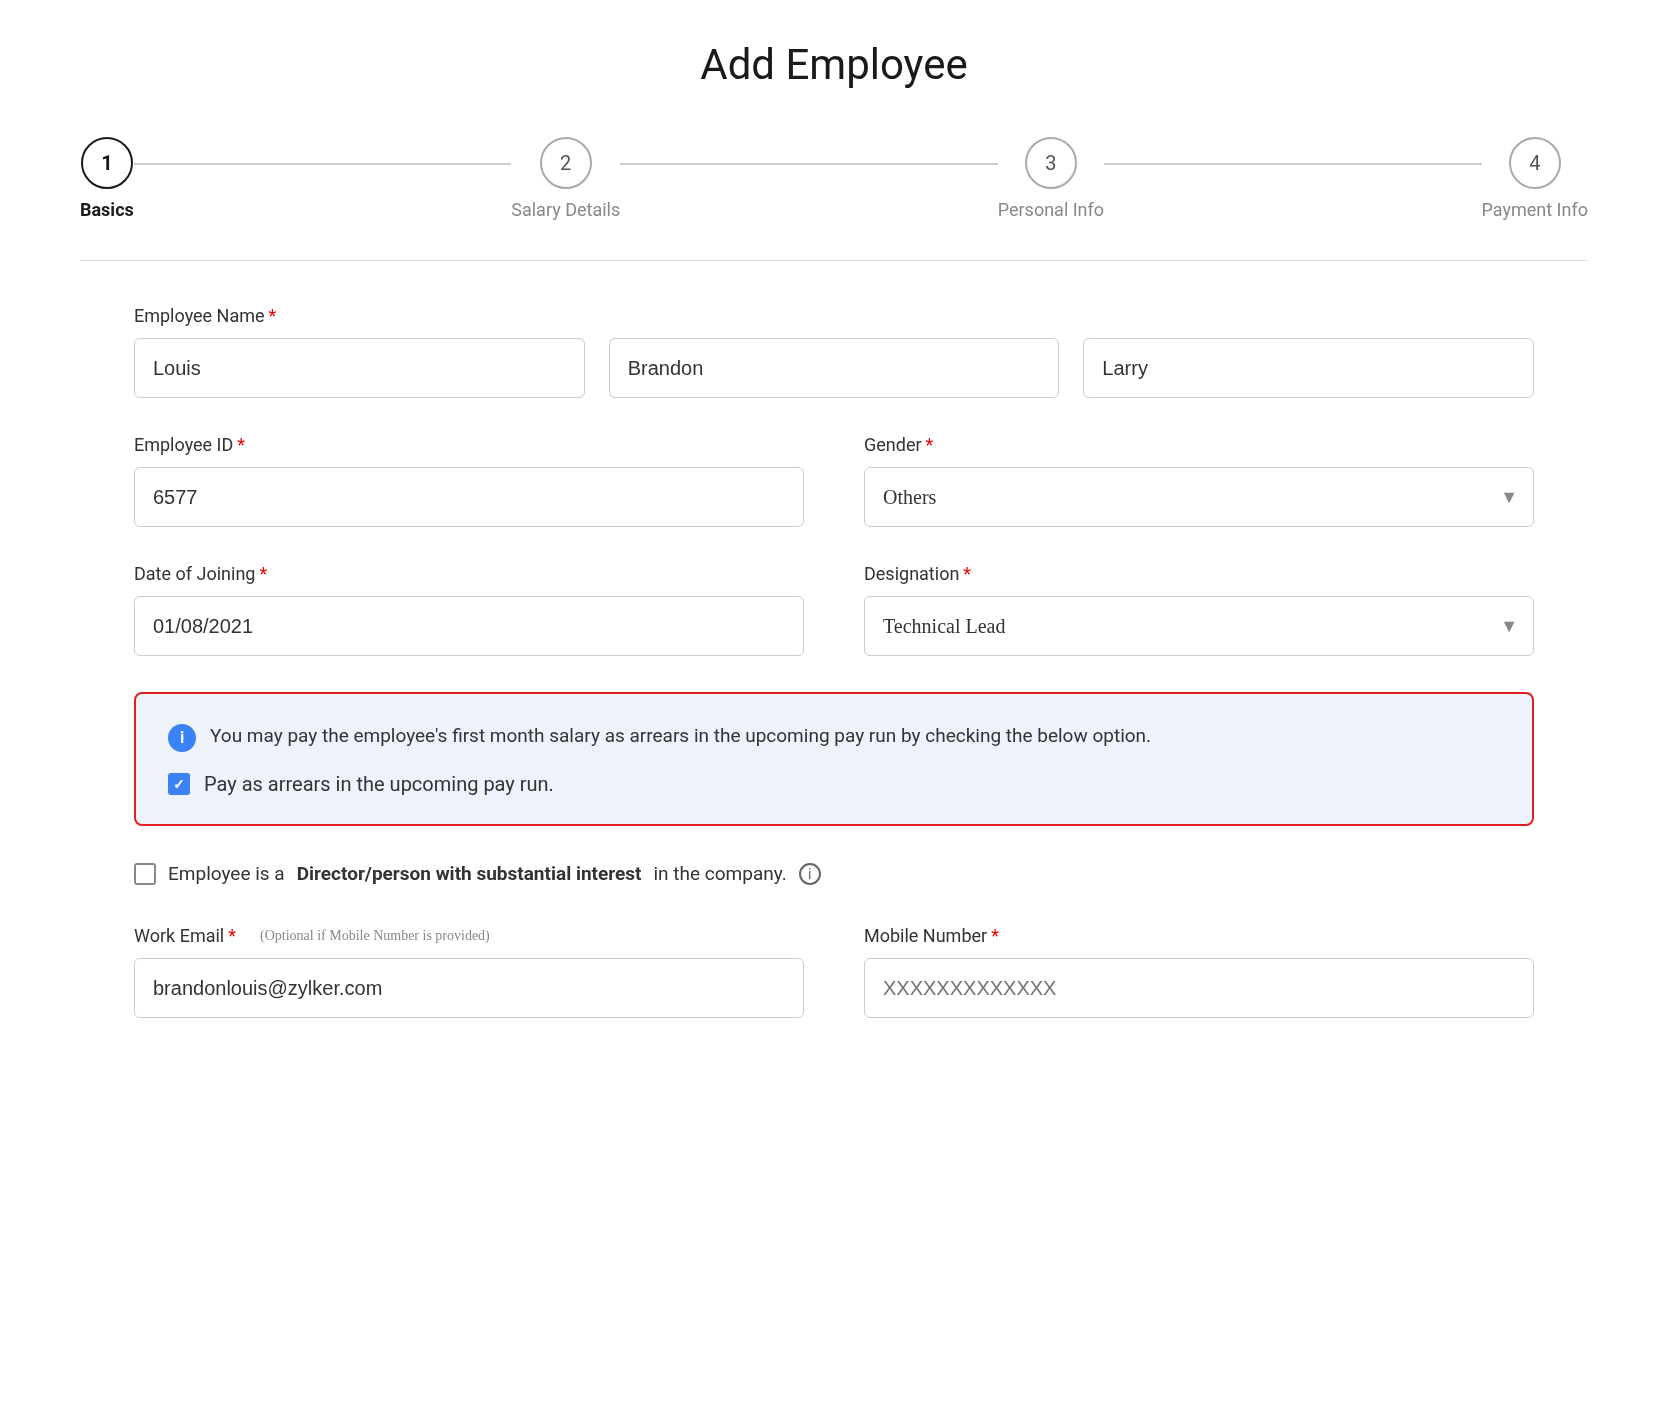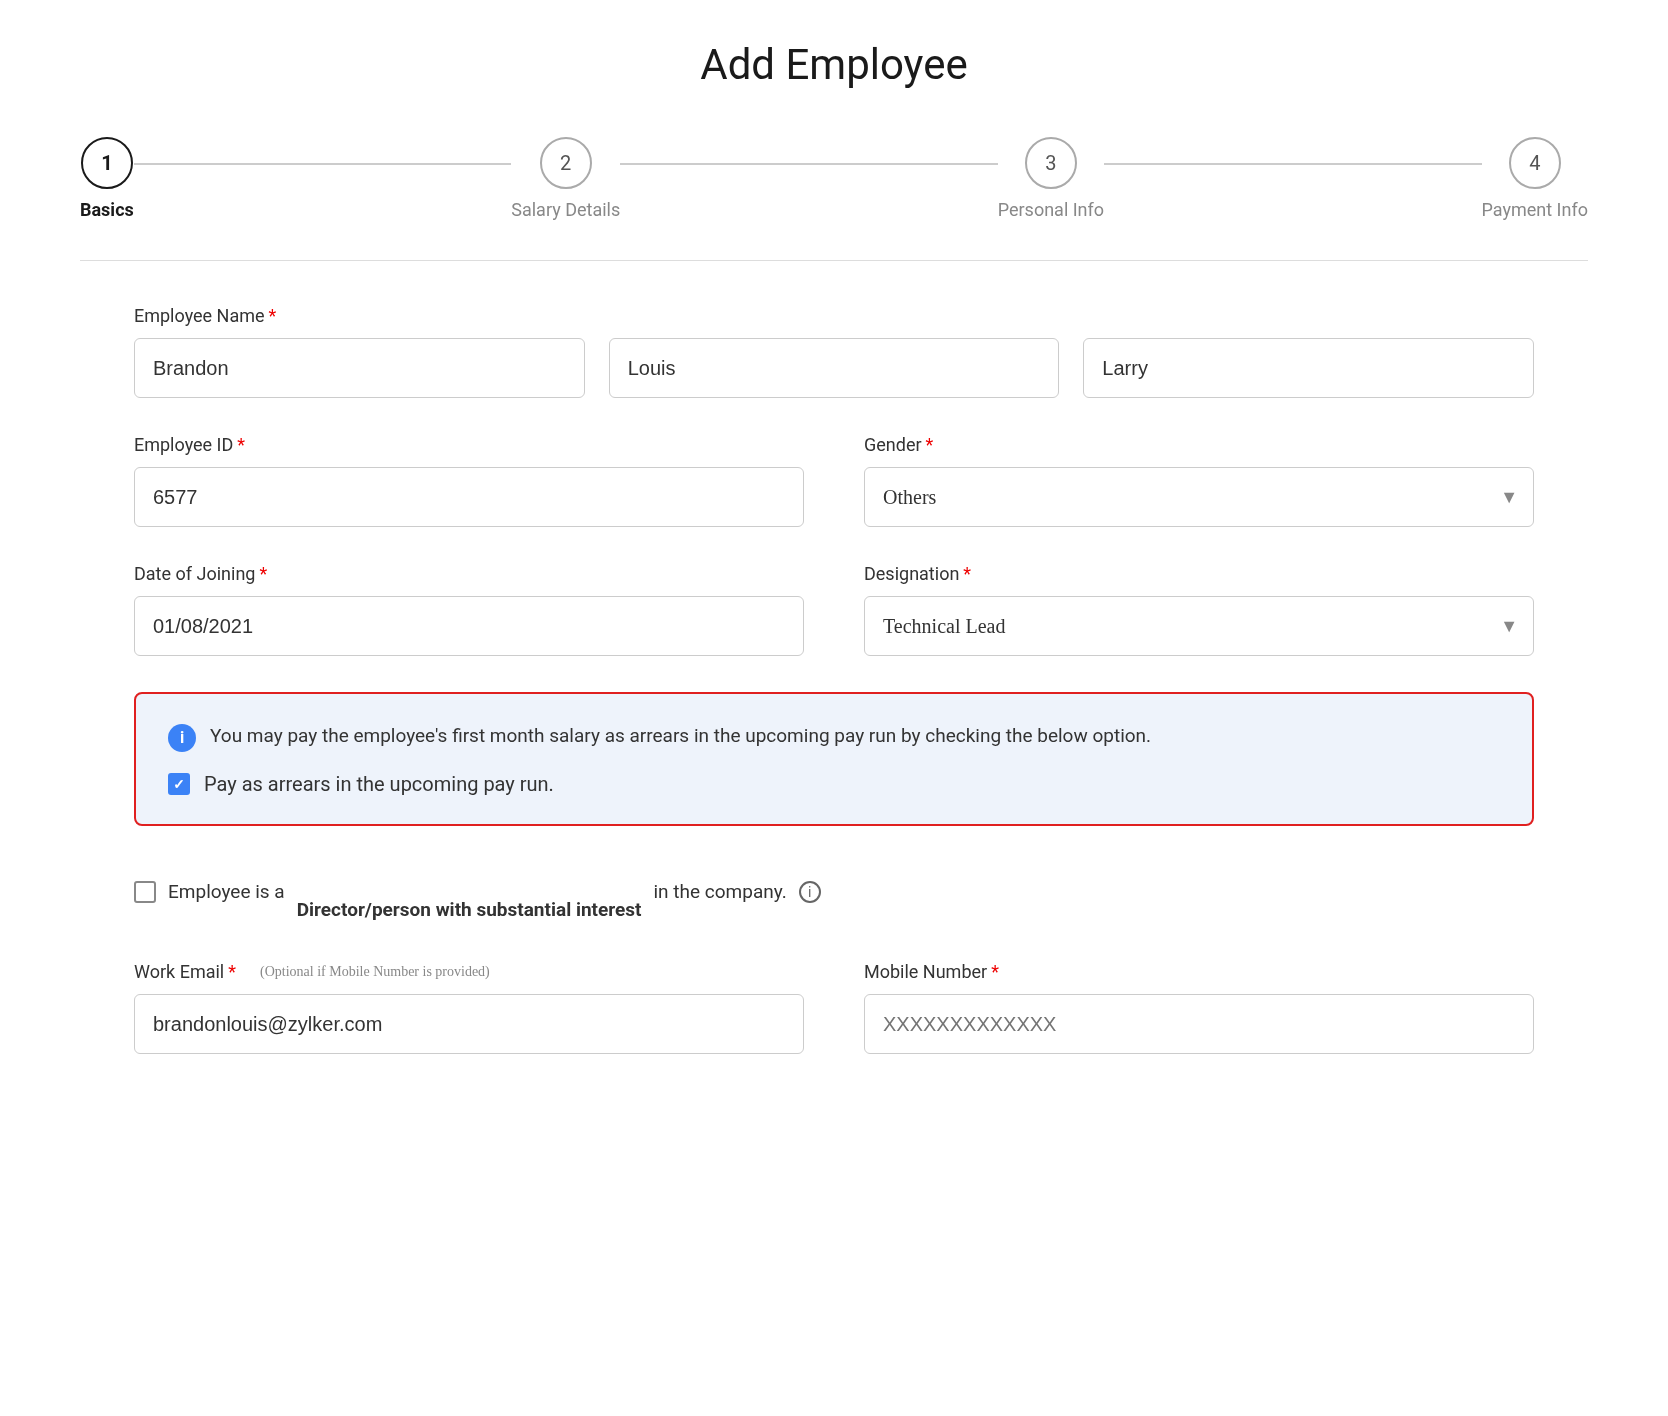--- a/index.html
+++ b/index.html
@@ -224,21 +224,20 @@
     .checkbox-empty {
       width: 22px;
       height: 22px;
       border: 2px solid #888;
       border-radius: 3px;
       flex-shrink: 0;
       cursor: pointer;
     }
     .bold-text {
       font-weight: 700;
-      margin-top: 36px;
     }
     .info-circle {
       width: 22px;
       height: 22px;
       border-radius: 50%;
       border: 2px solid #666;
       display: inline-flex;
       align-items: center;
       justify-content: center;
       font-size: 14px;
@@ -289,22 +288,22 @@
 
 <hr class="divider">
 
 <div class="form-container">
 
   <div class="field-label">
     <span>Employee Name</span>
     <span class="required-star">*</span>
   </div>
   <div class="name-row">
+    <input type="text" value="Louis" placeholder="Louis" style="">
     <input type="text" value="Brandon" placeholder="Brandon" style="">
-    <input type="text" value="Louis" placeholder="Louis" style="">
     <input type="text" value="Larry" placeholder="Larry" style="">
   </div>
 
   <div class="two-col-row">
     <div class="form-field">
       <div class="field-label">
         <span>Employee ID</span>
         <span class="required-star">*</span>
       </div>
       <input type="text" value="6577" style="">

